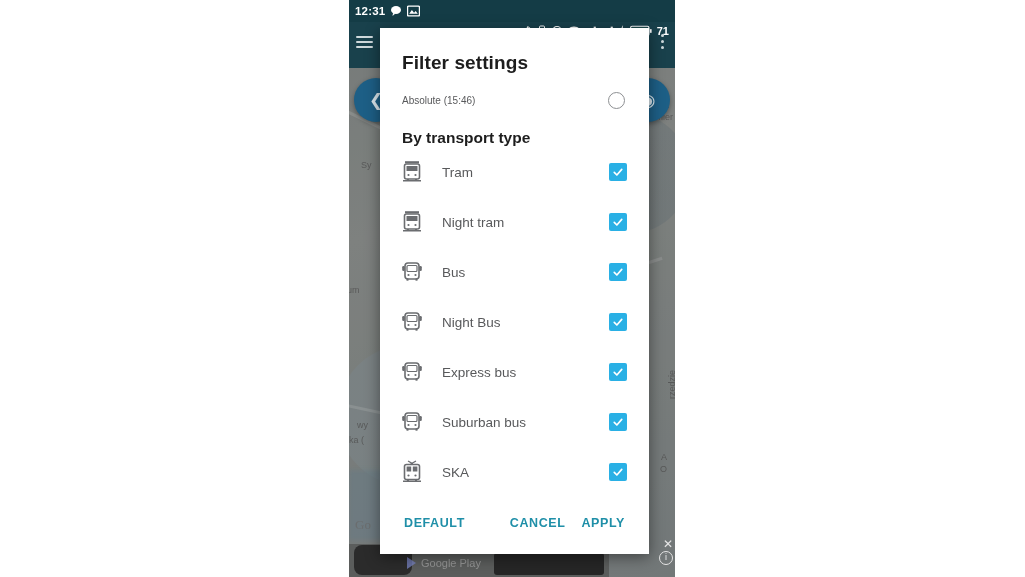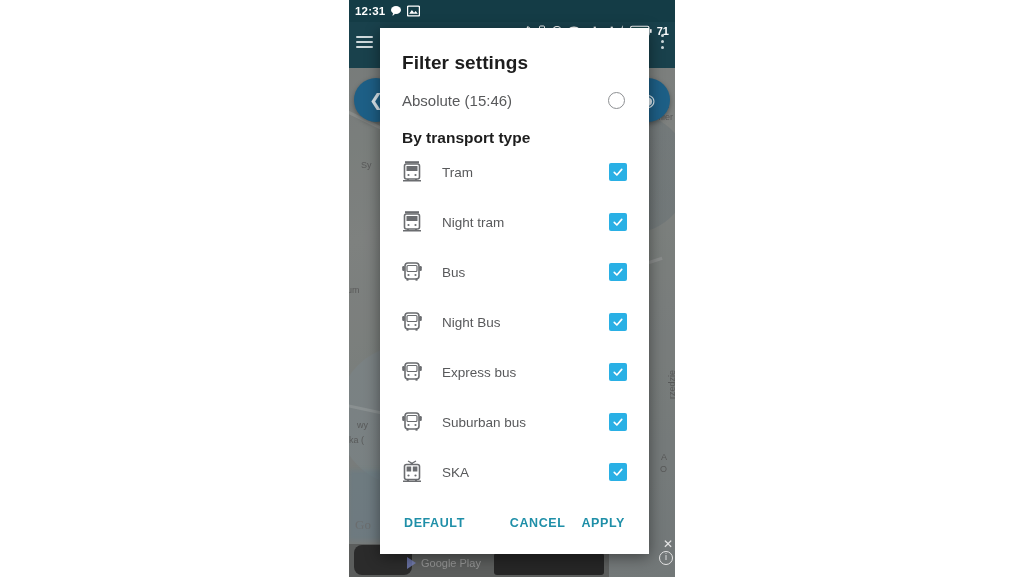--- a/index.html
+++ b/index.html
@@ -236,21 +236,21 @@
     overflow: hidden;
     padding: 0 0 0 0;
   }
   .row-absolute {
     display: flex;
     align-items: center;
     padding: 18px 22px 0 22px;
   }
   .row-absolute .label {
     flex: 1;
-    font-size: 15px;
+    font-size: 10px;
     color: #58595b;
   }
   .radio-circle {
     width: 17px;
     height: 17px;
     border: 1.6px solid #8d8f92;
     border-radius: 50%;
     box-sizing: border-box;
     margin-right: 2px;
   }

